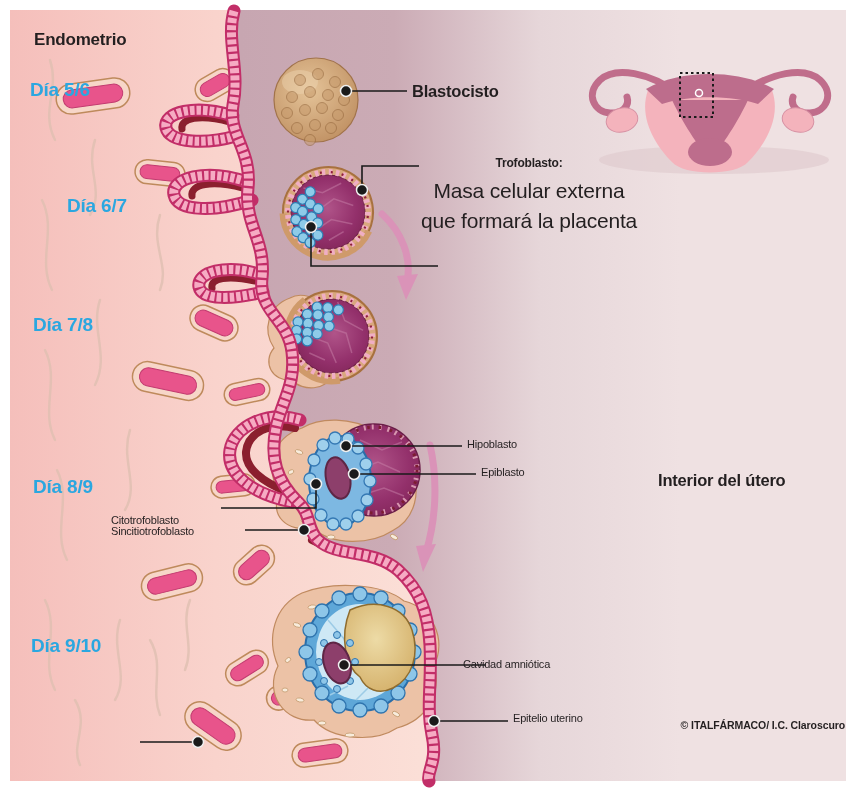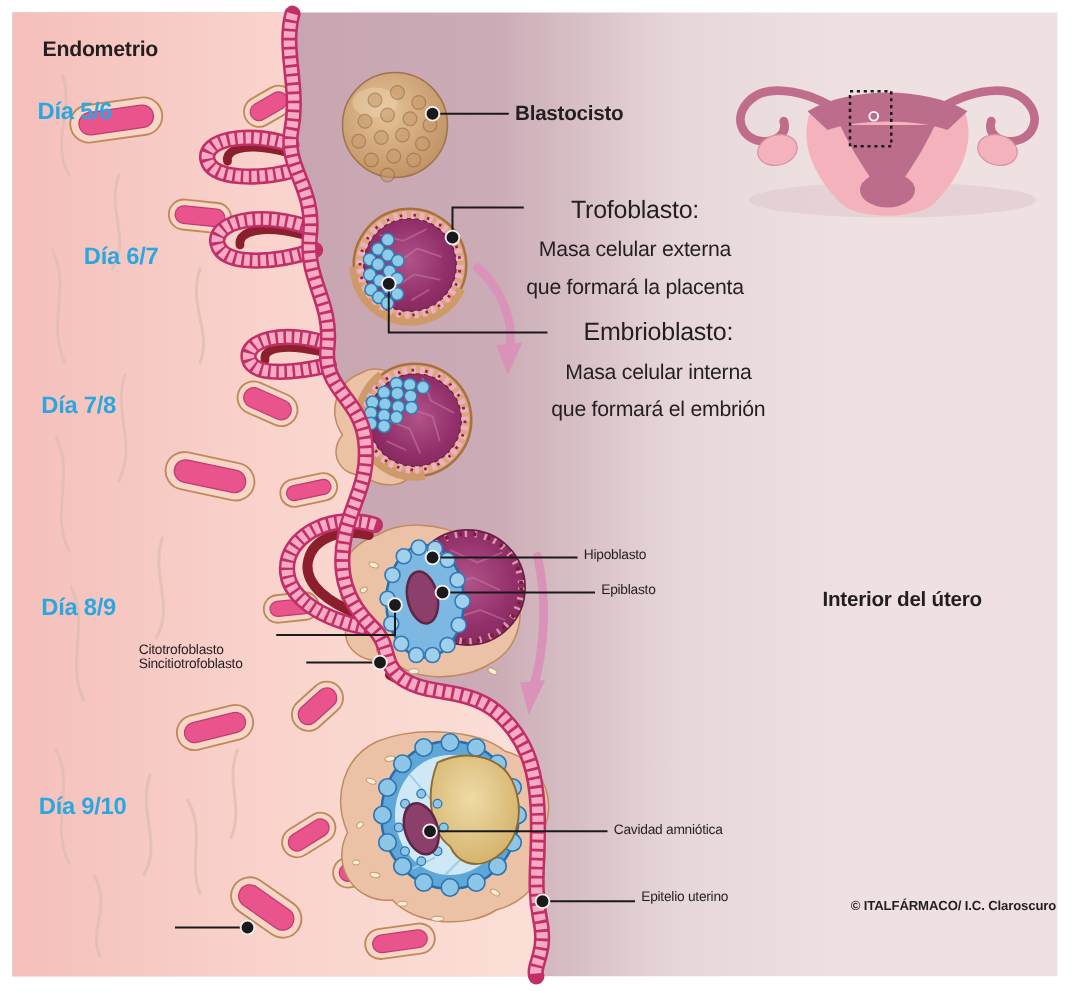--- a/index.html
+++ b/index.html
@@ -6,22 +6,22 @@
   #stage{
     position:relative;width:861px;height:793px;background:#ffffff;overflow:hidden;
     font-family:"Liberation Sans",sans-serif;letter-spacing:-0.2px;color:#231f20;
   }
   #artwork{position:absolute;left:0;top:0;}
   .lbl{position:absolute;white-space:nowrap;line-height:1.1;text-align:center;}
   .region-title{font-size:17px;font-weight:bold;}
   .day{font-size:19px;font-weight:bold;color:#2BA7E0;}
   .ann-bold{font-size:16.5px;font-weight:bold;}
   .ann{font-size:11px;}
-  .ann-block .ann-title{font-size:20px;font-weight:normal;margin-bottom:1px;}
-  .ann-block .ann-line{font-size:17px;line-height:17.5px;margin-top:12px;}
+  .ann-block .ann-title{font-size:12px;font-weight:bold;margin-bottom:1px;}
+  .ann-block .ann-line{font-size:21px;line-height:17.5px;margin-top:12px;}
   .interior-title{font-size:16.5px;font-weight:bold;}
   .credit{font-size:10.5px;font-weight:bold;letter-spacing:-0.1px;}
 </style>
 </head>
 <body>
 
 <div id="stage">
 
 <svg id="artwork" width="861" height="793" viewBox="0 0 861 793" xmlns="http://www.w3.org/2000/svg">
   <defs>
@@ -348,30 +348,25 @@
 <div class="lbl day" style="left:31px;top:636px;">Día 9/10</div>
 
 <div class="lbl ann-bold" style="left:412px;top:82px;">Blastocisto</div>
 
 <div class="lbl ann-block" style="left:421px;top:157px;">
   <div class="ann-title">Trofoblasto:</div>
   <div class="ann-line">Masa celular externa</div>
   <div class="ann-line">que formará la placenta</div>
 </div>
 
-<div class="lbl ann-block" style="left:441px;top:255px;">
-  <div class="ann-title">Embrioblasto:</div>
-  <div class="ann-line">Masa celular interna</div>
-  <div class="ann-line">que formará el embrión</div>
-</div>
 
 <div class="lbl ann" style="left:467px;top:438px;">Hipoblasto</div>
 <div class="lbl ann" style="left:481px;top:466px;">Epiblasto</div>
 <div class="lbl ann" style="left:111px;top:514px;">Citotrofoblasto</div>
 <div class="lbl ann" style="left:111px;top:525px;">Sincitiotrofoblasto</div>
-<div class="lbl ann" style="left:491px;top:658px;">Cavidad amniótica</div>
+<div class="lbl ann" style="left:463px;top:658px;">Cavidad amniótica</div>
 <div class="lbl ann" style="left:513px;top:712px;">Epitelio uterino</div>
 
 <div class="lbl interior-title" style="left:658px;top:471px;">Interior del útero</div>
 
 <div class="lbl credit" style="right:16px;top:720px;">© ITALFÁRMACO/ I.C. Claroscuro</div>
 
 </div>
 
 </body></html>

